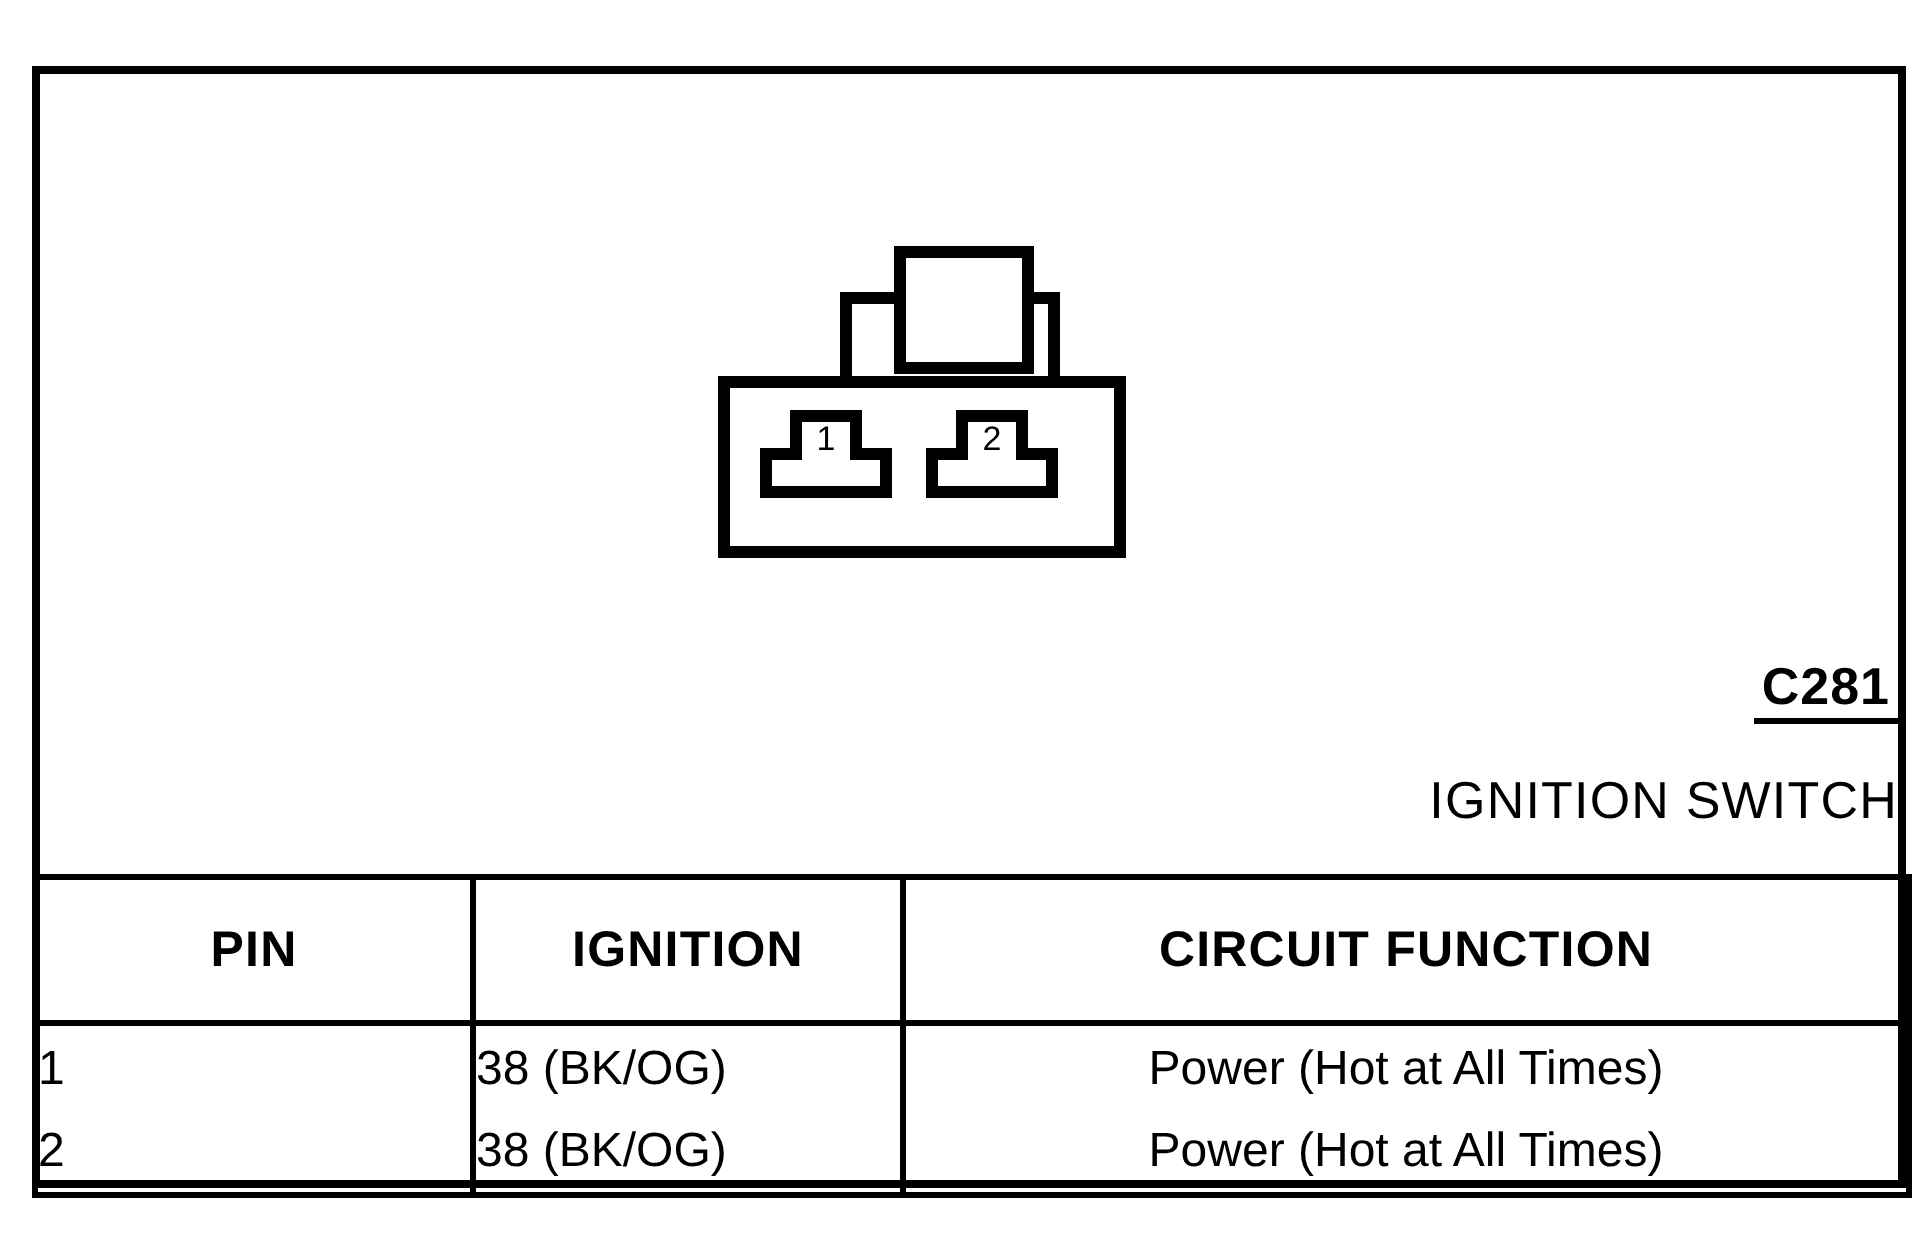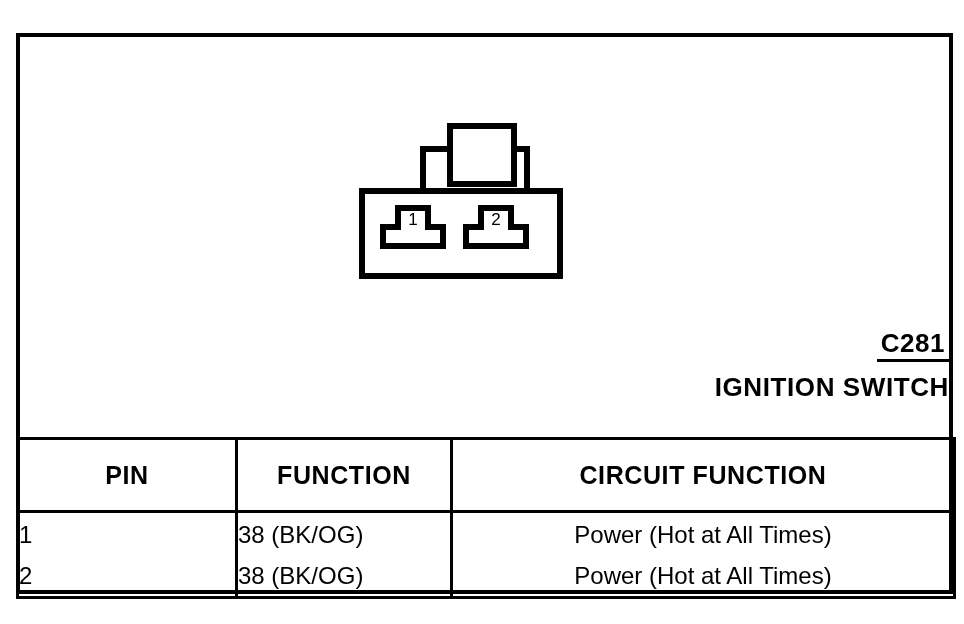--- a/index.html
+++ b/index.html
@@ -55,23 +55,23 @@
     font-size: 26px;
     font-weight: bold;
     letter-spacing: 0.5px;
     line-height: 1.05;
     display: inline-block;
     border-bottom: 3px solid #000;
     padding: 0 4px 2px 4px;
   }
   #connector-name {
     font-size: 26px;
-    font-weight: bold;
+    font-weight: normal;
     letter-spacing: 0.6px;
-    margin-top: 10px;
+    margin-top: 23px;
   }
 
   
   #pinout-table {
     position: absolute;
     left: -4px;
     top: 400px;
     width: 937px;
     border-collapse: collapse;
     table-layout: fixed;
@@ -137,21 +137,21 @@
 
   <table id="pinout-table">
     <colgroup>
       <col class="col-pin">
       <col class="col-circuit">
       <col class="col-func">
     </colgroup>
     <thead>
       <tr>
         <th>PIN</th>
-        <th>FUNCTION</th>
+        <th>IGNITION</th>
         <th>CIRCUIT FUNCTION</th>
       </tr>
     </thead>
     <tbody>
       <tr>
         <td>1</td>
         <td>38 (BK/OG)</td>
         <td class="cell-func">Power (Hot at All Times)</td>
       </tr>
       <tr>

